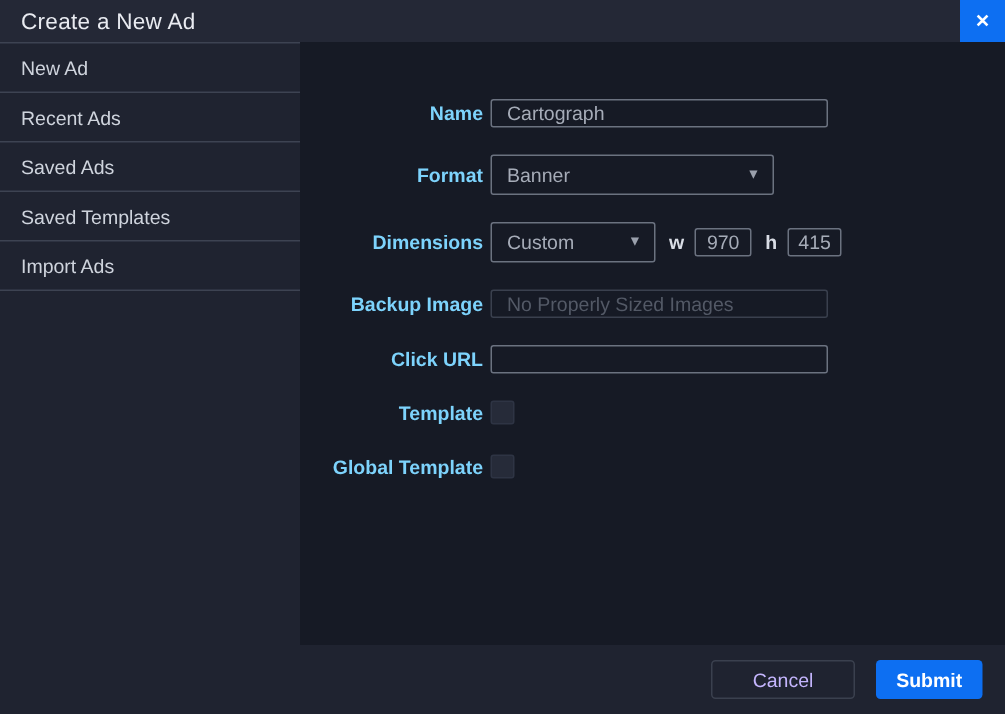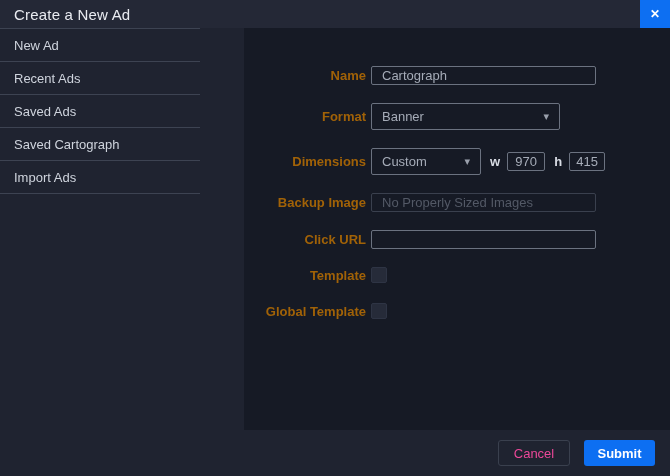--- a/index.html
+++ b/index.html
@@ -26,21 +26,21 @@
   }
   .close-btn {
     margin-left: auto;
     width: 30px; height: 28px;
     border: none; background: #0d6ff2;
     color: #ffffff; font-size: 12px; font-weight: bold;
     display: flex; align-items: center; justify-content: center;
     cursor: pointer; font-family: inherit;
   }
   
-  .bdy { flex: 1; display: flex; min-height: 0; gap: 44px; }
+  .bdy { flex: 1; display: flex; min-height: 0; }
   .sidebar {
     flex: 0 0 200px; width: 200px;
     background: #1f2330;
     border-top: 1px solid #3d4352;
   }
   .nav-item {
     height: 33px; line-height: 33px;
     padding-left: 14px;
     font-size: 13px; color: #cfd4dd;
     border-bottom: 1px solid #3d4352;
@@ -49,21 +49,21 @@
   .panel {
     flex: 1; background: #161a25;
     padding-top: 38px;
   }
   
   .row { display: flex; align-items: center; margin-bottom: 18px; }
   .row.check { margin-bottom: 20px; }
   .lbl {
     flex: 0 0 122px; width: 122px;
     text-align: right; margin-right: 5px;
-    font-size: 13px; font-weight: bold; color: #a16207;
+    font-size: 13px; font-weight: bold; color: #7dd3fc;
   }
   .inp {
     width: 225px; height: 19px;
     background: transparent;
     border: 1px solid #6b7280; border-radius: 2px;
     color: #a6acb8; font-size: 13px;
     padding: 0 10px; font-family: inherit; outline: none;
   }
   .inp::placeholder { color: #535966; opacity: 1; }
   .inp.disabled { border-color: #3a404e; }
@@ -97,24 +97,24 @@
     flex: 0 0 46px; height: 46px;
     display: flex; align-items: center; justify-content: flex-end;
     gap: 14px; padding-right: 15px;
     background: #1f2330;
   }
   .btn {
     height: 26px; border-radius: 3px;
     font-size: 13px; font-family: inherit; cursor: pointer;
   }
   .btn-cancel {
-    width: 72px;
+    width: 96px;
     background: transparent;
     border: 1px solid #3a404e;
-    color: #ec4899;
+    color: #c4b5fd;
   }
   .btn-submit {
     width: 71px;
     background: #0d6ff2;
     border: none;
     color: #ffffff; font-weight: 600;
   }
 </style>
 </head>
 <body>
@@ -127,21 +127,21 @@
       <span>✕</span>
     </button>
   </div>
 
   <div class="bdy">
 
     <div class="sidebar">
       <div class="nav-item">New Ad</div>
       <div class="nav-item">Recent Ads</div>
       <div class="nav-item">Saved Ads</div>
-      <div class="nav-item">Saved Cartograph</div>
+      <div class="nav-item">Saved Templates</div>
       <div class="nav-item">Import Ads</div>
     </div>
 
     <div class="panel">
 
       <div class="row">
         <div class="lbl">Name</div>
         <input class="inp" type="text" value="Cartograph" style="">
       </div>
 

